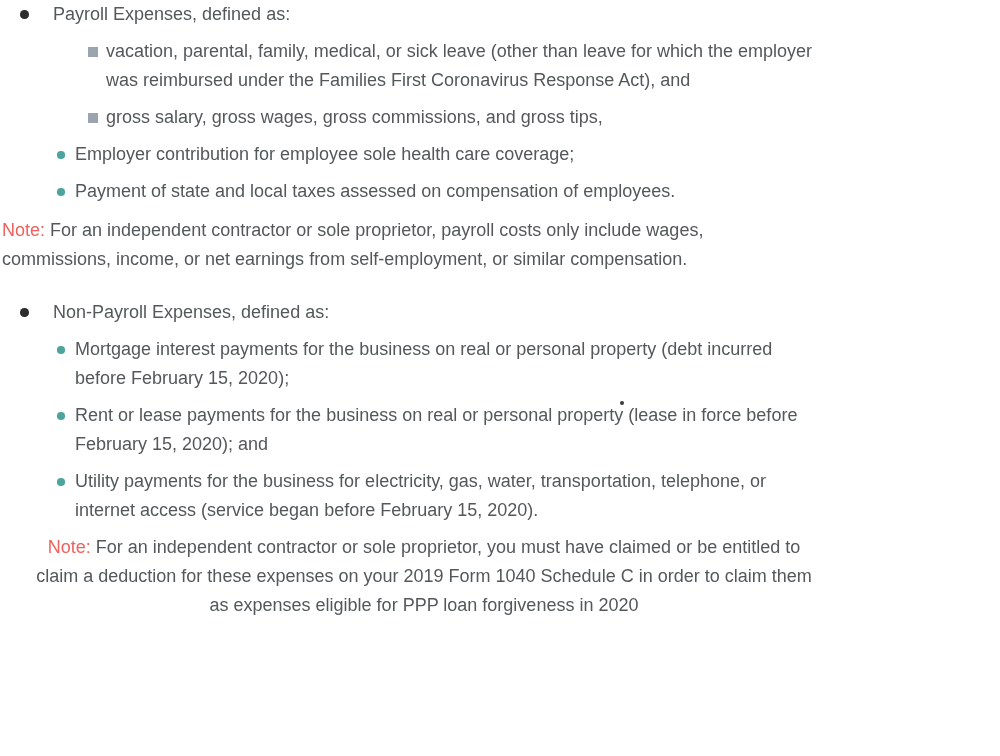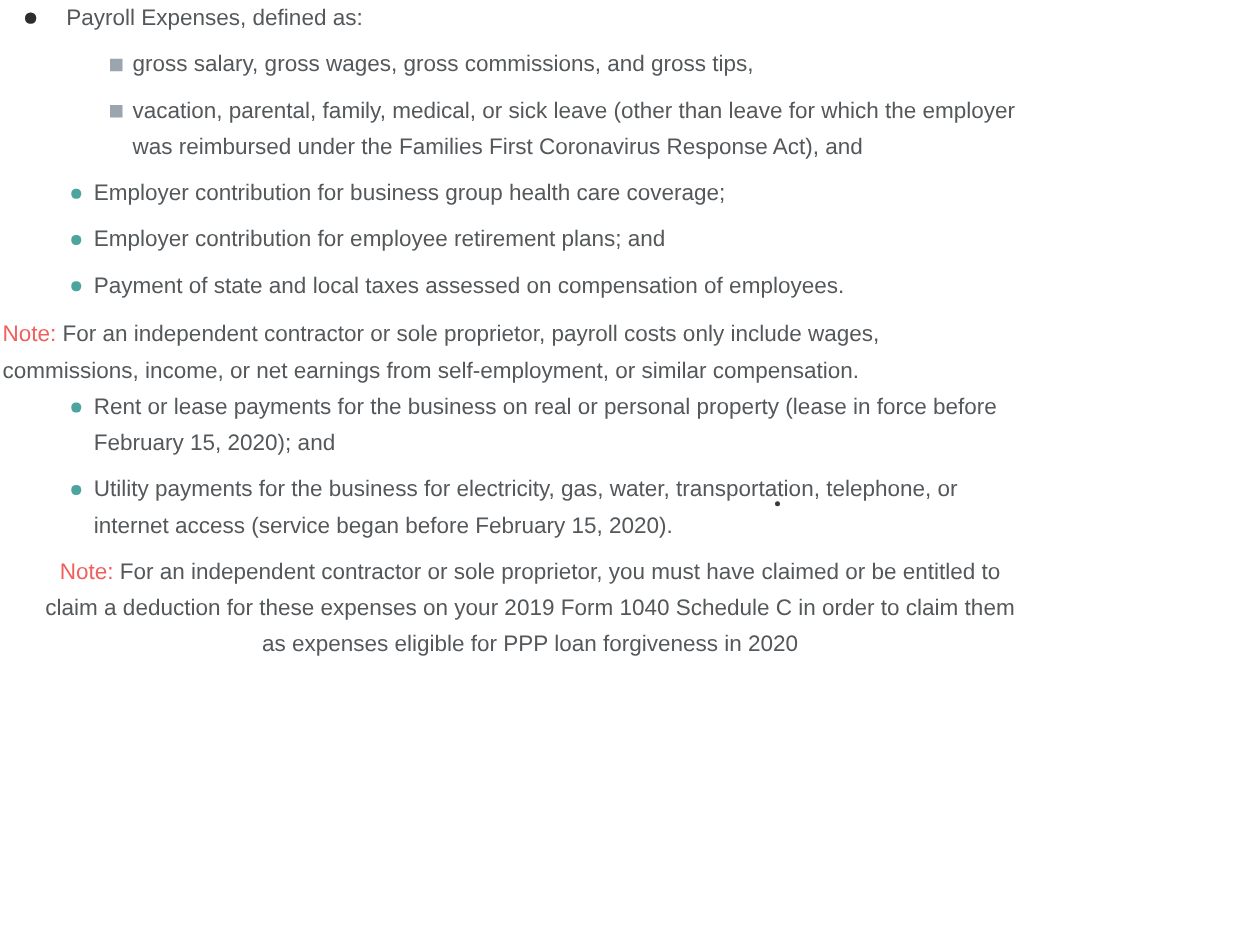--- a/index.html
+++ b/index.html
@@ -84,53 +84,58 @@
 <div class="doc">
 
   <div class="li l1">
     <span class="bullet b1"></span>
     <span class="txt">Payroll Expenses, defined as:</span>
   </div>
 
 
   <div class="li l3">
     <span class="bullet b3"></span>
-    <span class="txt">gross salary, gross wages, gross commissions, and gross tips,</span>
+    <span class="txt">vacation, parental, family, medical, or sick leave (other than leave for which the employer
+was reimbursed under the Families First Coronavirus Response Act), and</span>
   </div>
 
   <div class="li l3">
     <span class="bullet b3"></span>
-    <span class="txt">vacation, parental, family, medical, or sick leave (other than leave for which the employer
-was reimbursed under the Families First Coronavirus Response Act), and</span>
+    <span class="txt">gross salary, gross wages, gross commissions, and gross tips,</span>
   </div>
 
 
   <div class="li l2">
     <span class="bullet b2"></span>
-    <span class="txt">Employer contribution for business group health care coverage;</span>
+    <span class="txt">Employer contribution for employee sole health care coverage;</span>
   </div>
 
-  <div class="li l2">
-    <span class="bullet b2"></span>
-    <span class="txt">Employer contribution for employee retirement plans; and</span>
-  </div>
 
   <div class="li l2">
     <span class="bullet b2"></span>
     <span class="txt">Payment of state and local taxes assessed on compensation of employees.</span>
   </div>
 
   <p class="note note-1">
     <span class="note-label">Note:</span><span class="note-body">For an independent contractor or sole proprietor, payroll costs only include wages,
 commissions, income, or net earnings from self-employment, or similar compensation.</span>
   </p>
 
   <span class="stray-dot"></span>
 
+  <div class="li l1 section-2-heading">
+    <span class="bullet b1"></span>
+    <span class="txt">Non-Payroll Expenses, defined as:</span>
+  </div>
 
+  <div class="li l2">
+    <span class="bullet b2"></span>
+    <span class="txt">Mortgage interest payments for the business on real or personal property (debt incurred
+before February 15, 2020);</span>
+  </div>
 
   <div class="li l2">
     <span class="bullet b2"></span>
     <span class="txt">Rent or lease payments for the business on real or personal property (lease in force before
 February 15, 2020); and</span>
   </div>
 
   <div class="li l2">
     <span class="bullet b2"></span>
     <span class="txt">Utility payments for the business for electricity, gas, water, transportation, telephone, or

